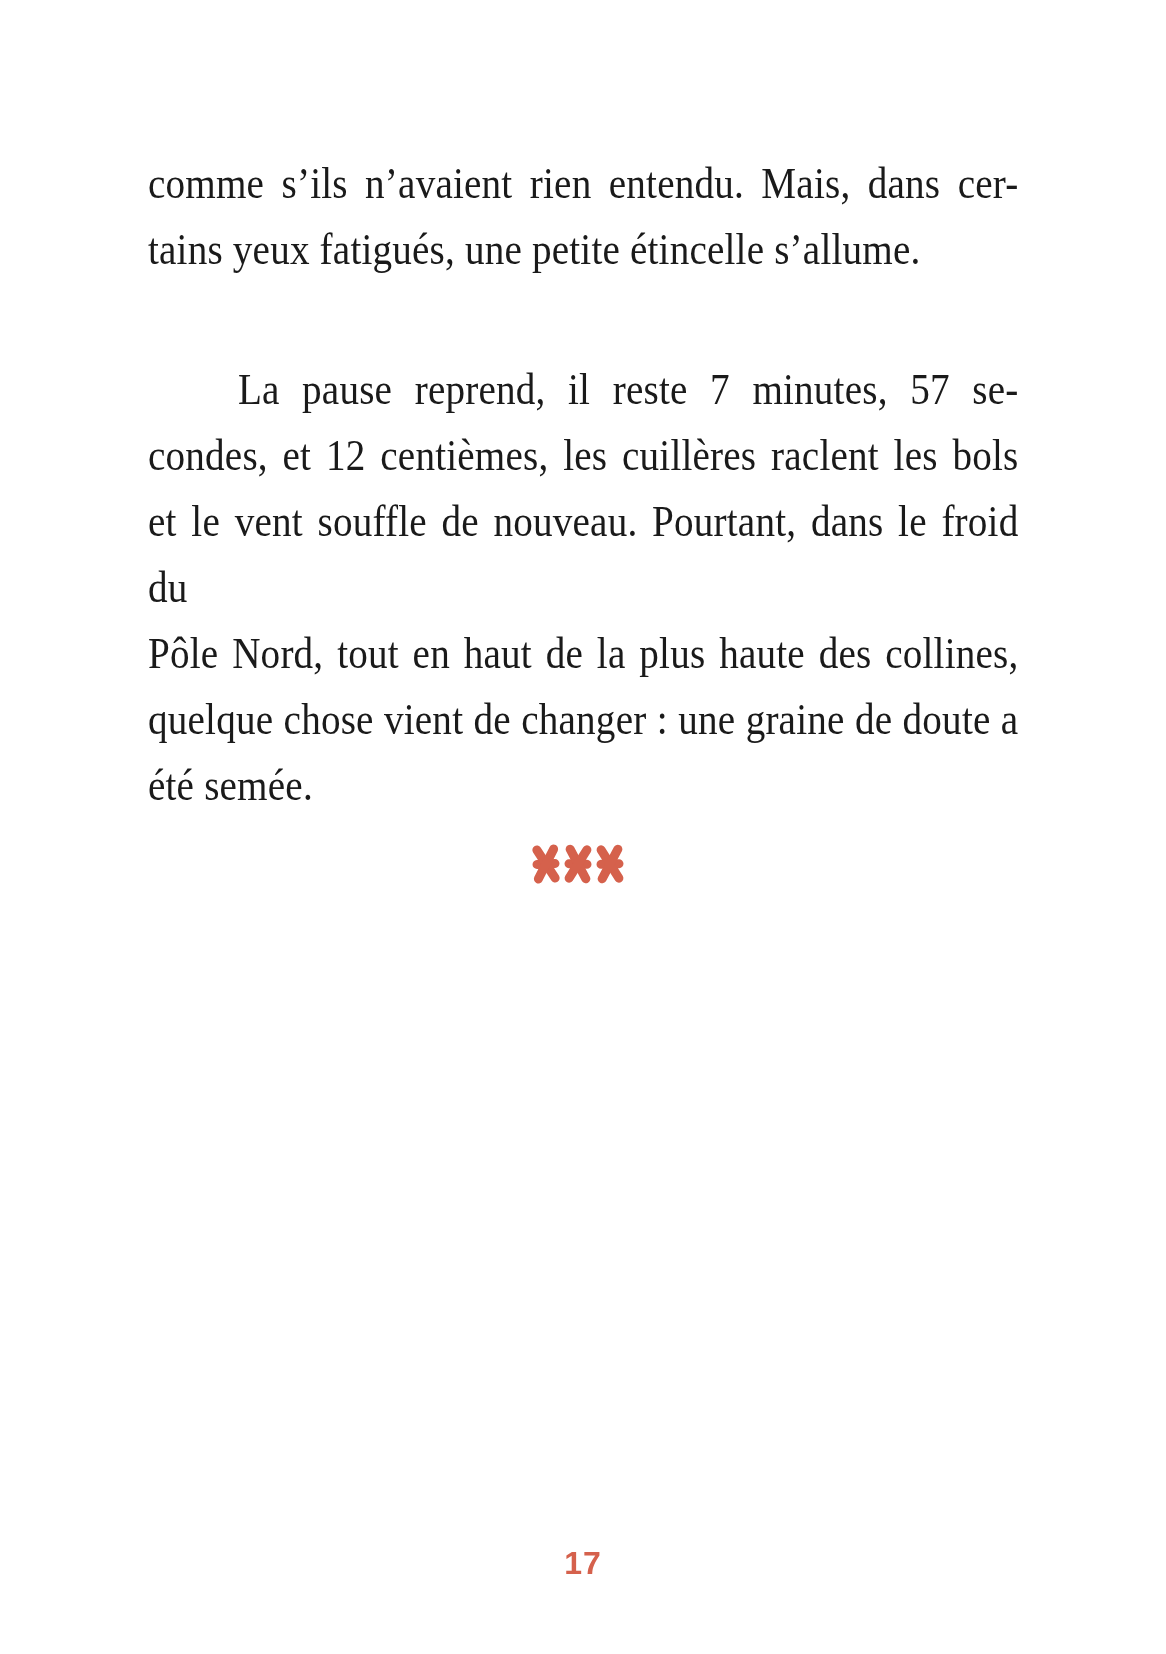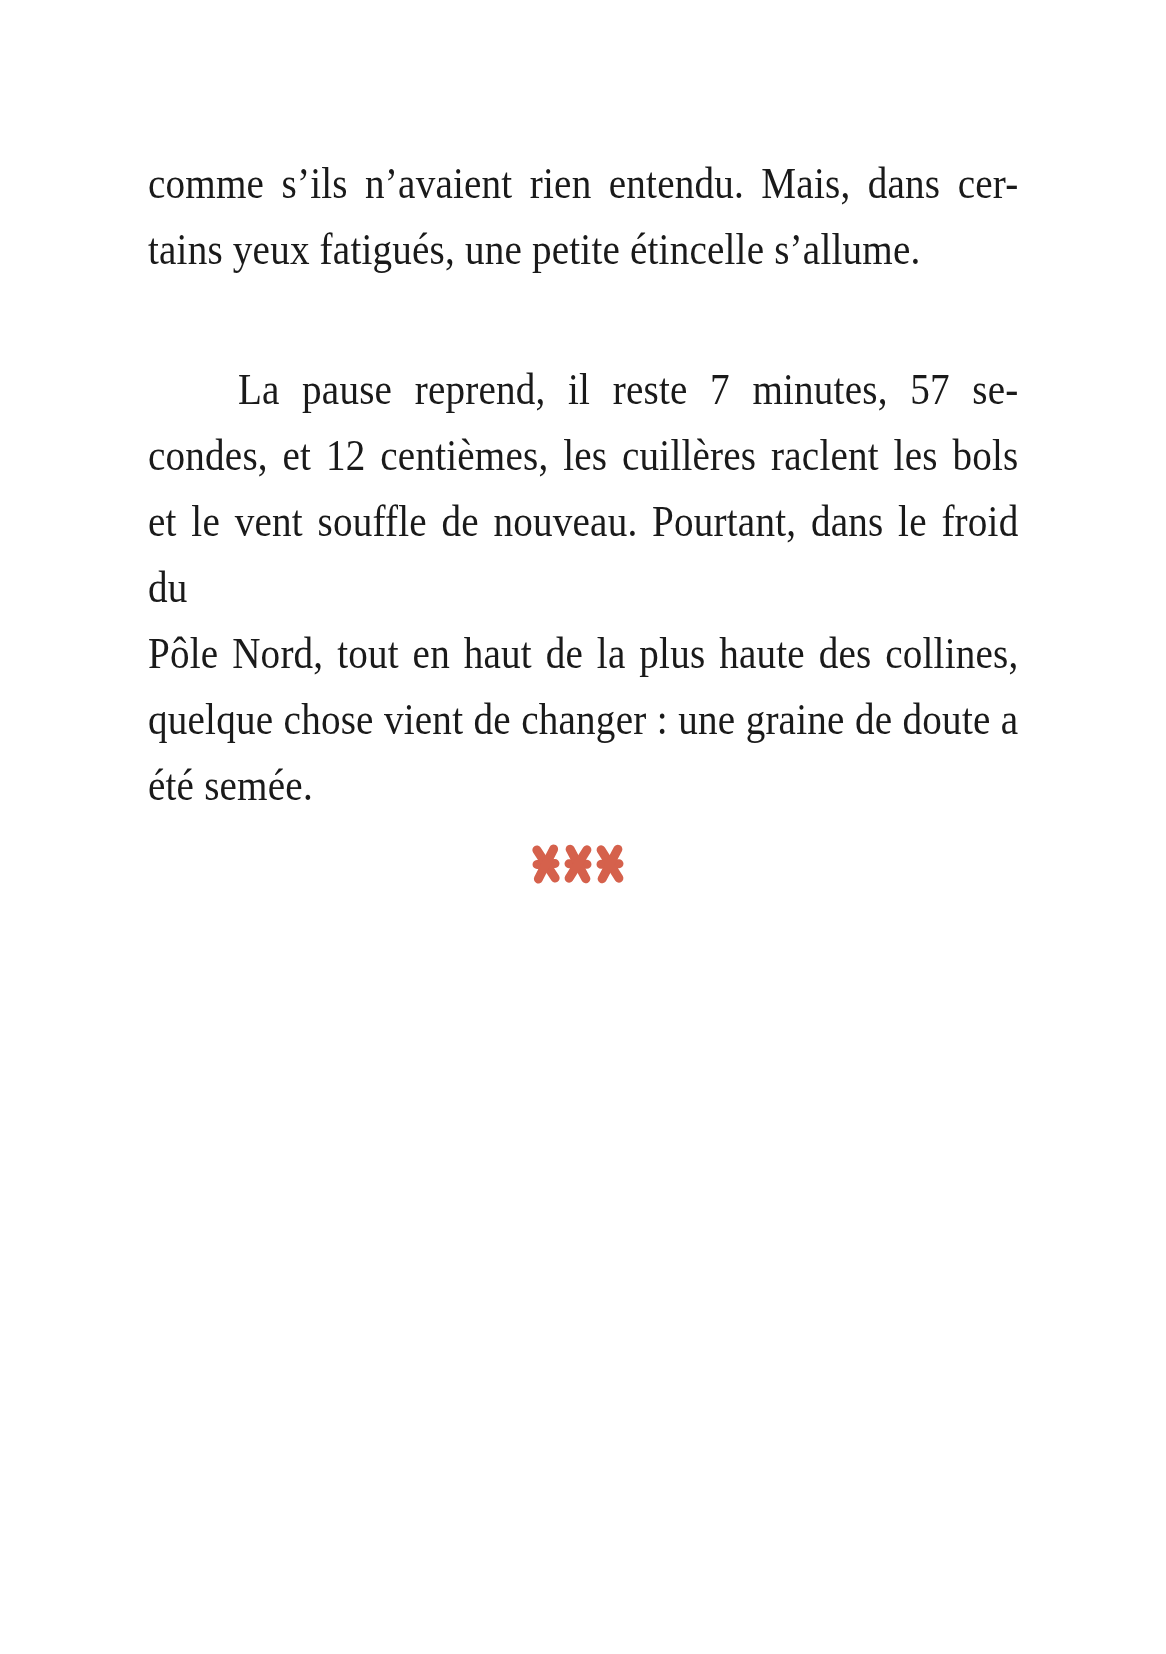--- a/index.html
+++ b/index.html
@@ -105,14 +105,15 @@
     </svg>
     <svg class="asterisk a3" width="30" height="48" viewBox="0 0 30 48" aria-hidden="true">
       <g stroke="#d5614c" stroke-width="9" stroke-linecap="round" fill="none">
         <line x1="6" y1="24" x2="24" y2="24"></line>
         <line x1="6.6" y1="9.5" x2="23.4" y2="38.5"></line>
         <line x1="23.4" y1="9.5" x2="6.6" y2="38.5"></line>
       </g>
     </svg>
   </div>
 
+  <div class="page-number">17</div>
 
 </main>
 
 </body></html>

